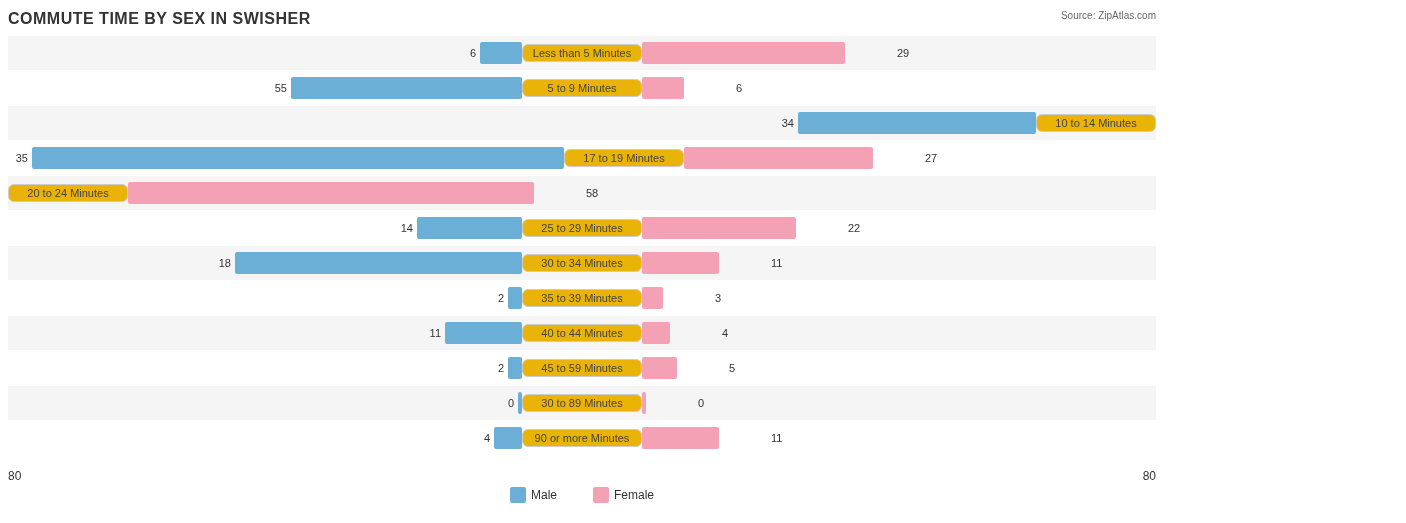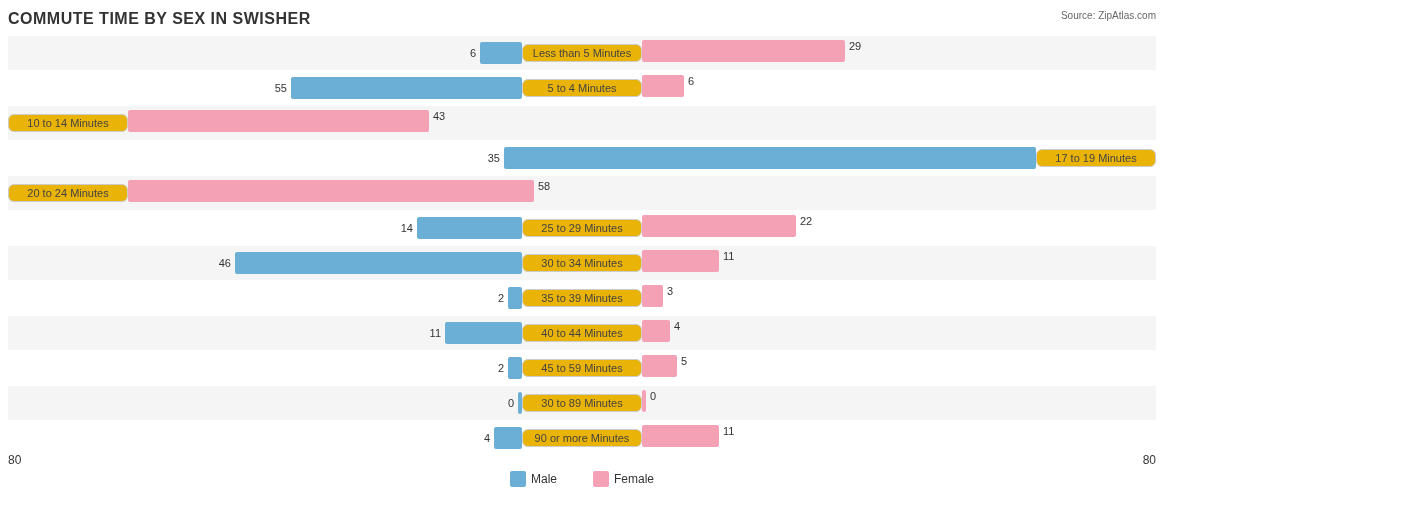--- a/index.html
+++ b/index.html
@@ -96,29 +96,30 @@
     .male-side {
       display: flex;
       align-items: center;
       justify-content: flex-end;
       flex: 1;
       height: 100%;
       padding: 4px 0;
     }
     .female-side {
       display: flex;
-      align-items: flex-start;
+      align-items: center;
       flex: 1;
       height: 100%;
       padding: 4px 0;
+      gap: 48px;
     }
     .axis-labels {
       display: flex;
       justify-content: space-between;
-      margin-top: 4px;
+      margin-top: 20px;
       padding: 0 0;
       font-size: 12px;
       color: #333;
     }
     .legend {
       display: flex;
       justify-content: center;
       align-items: center;
       gap: 36px;
       margin-top: 4px;
@@ -155,39 +156,43 @@
       <div class="female-side">
         <div class="bar-female" style="width:203px;"></div>
         <span class="val-female">29</span>
       </div>
     </div>
       <div class="row">
       <div class="male-side">
         <span class="val-male">55</span>
         <div class="bar-male" style="width:231px;"></div>
       </div>
-      <div class="label-center">5 to 4 Minutes</div>
+      <div class="label-center">5 to 9 Minutes</div>
       <div class="female-side">
         <div class="bar-female" style="width:42px;"></div>
         <span class="val-female">6</span>
       </div>
     </div>
       <div class="row">
+      <div class="male-side">
+        <span class="val-male">34</span>
+        <div class="bar-male" style="width:238px;"></div>
+      </div>
       <div class="label-center">10 to 14 Minutes</div>
-      <div class="female-side">
-        <div class="bar-female" style="width:301px;"></div>
-        <span class="val-female">43</span>
-      </div>
     </div>
       <div class="row">
       <div class="male-side">
         <span class="val-male">35</span>
         <div class="bar-male" style="width:532px;"></div>
       </div>
       <div class="label-center">17 to 19 Minutes</div>
+      <div class="female-side">
+        <div class="bar-female" style="width:189px;"></div>
+        <span class="val-female">27</span>
+      </div>
     </div>
       <div class="row">
       <div class="label-center">20 to 24 Minutes</div>
       <div class="female-side">
         <div class="bar-female" style="width:406px;"></div>
         <span class="val-female">58</span>
       </div>
     </div>
       <div class="row">
       <div class="male-side">
@@ -195,21 +200,21 @@
         <div class="bar-male" style="width:105px;"></div>
       </div>
       <div class="label-center">25 to 29 Minutes</div>
       <div class="female-side">
         <div class="bar-female" style="width:154px;"></div>
         <span class="val-female">22</span>
       </div>
     </div>
       <div class="row">
       <div class="male-side">
-        <span class="val-male">46</span>
+        <span class="val-male">18</span>
         <div class="bar-male" style="width:287px;"></div>
       </div>
       <div class="label-center">30 to 34 Minutes</div>
       <div class="female-side">
         <div class="bar-female" style="width:77px;"></div>
         <span class="val-female">11</span>
       </div>
     </div>
       <div class="row">
       <div class="male-side">

